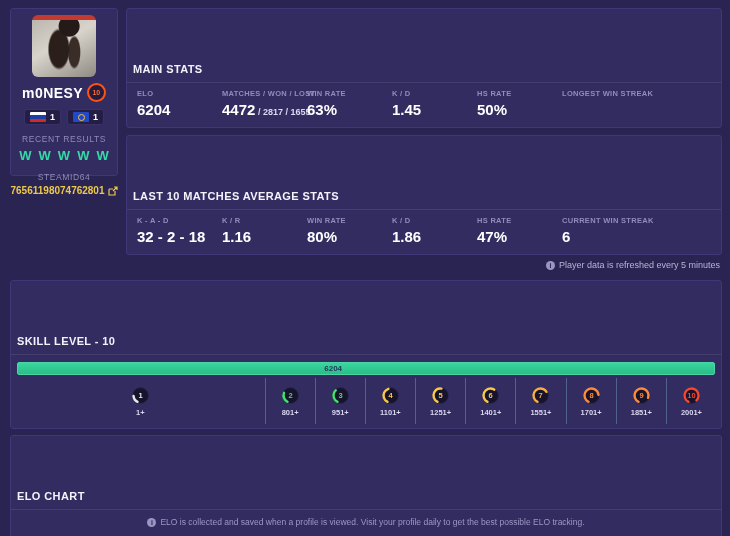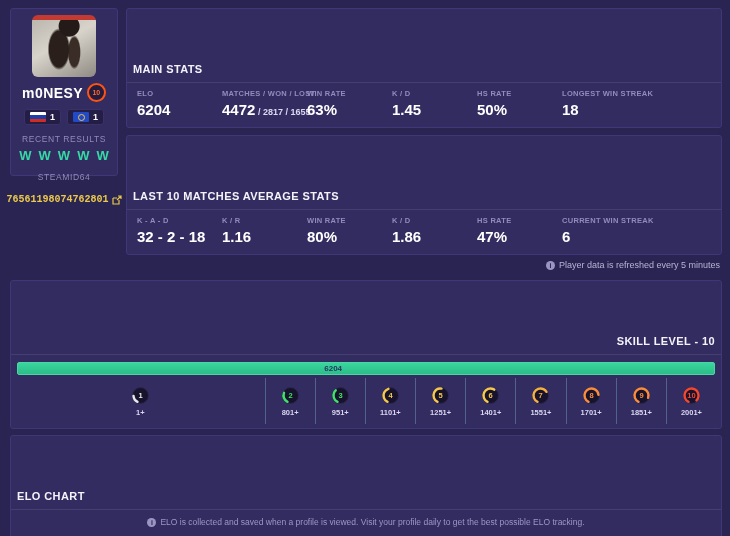--- a/index.html
+++ b/index.html
@@ -26,34 +26,34 @@
   .flags{display:flex;gap:6px;margin-top:7px;}
   .chip{display:flex;align-items:center;gap:4px;background:#241e46;border:1px solid #3a3266;
         border-radius:3px;padding:2px 5px;font-size:9px;font-weight:bold;color:#fff;}
   .flag{width:16px;height:10px;border-radius:1px;display:inline-flex;align-items:center;justify-content:center;}
   .flag-ru{background:linear-gradient(to bottom,#ffffff 33%,#1c3fa8 33% 66%,#d52b1e 66%);}
   .flag-eu{background:#2149c8;}
   .eu-ring{width:5px;height:5px;border:1px solid #f5c63d;border-radius:50%;}
   .muted-label{font-size:8.5px;letter-spacing:.6px;color:#918bba;margin-top:9px;}
   .wins{display:flex;gap:7px;margin-top:4px;}
   .wins span{color:#35d9a5;font-size:13px;font-weight:bold;}
-  .steamid{display:flex;align-items:flex-end;gap:3px;margin-top:12px;cursor:pointer;font-family:Liberation Mono, monospace;}
+  .steamid{display:flex;align-items:flex-end;gap:3px;margin-top:3px;cursor:pointer;}
   .steamid-text{font-size:10px;font-weight:bold;color:#ecc94b;}
   
   .col{flex:1;display:flex;flex-direction:column;gap:7px;}
   .stats-row{display:grid;grid-template-columns:85px 85px 85px 85px 85px 1fr;padding:6px 10px 9px;}
   .stat-label{font-size:7.5px;letter-spacing:.3px;color:#928cbb;font-weight:bold;white-space:nowrap;}
   .stat-value{font-size:15px;font-weight:bold;margin-top:3px;white-space:nowrap;}
   .suffix{font-size:9px;font-weight:bold;color:#dcd8ef;}
   .note{display:flex;justify-content:flex-end;align-items:center;gap:4px;
         font-size:9px;color:#b9b4d6;padding-right:2px;margin-top:-2px;text-align:right;}
   .info-icon{width:9px;height:9px;border-radius:50%;background:#9b95c2;color:#2b2454;
              font-size:7px;font-weight:bold;display:inline-flex;align-items:center;justify-content:center;flex:none;}
   
-  .skill-card{margin:10px 8px 0 10px;text-align:right;}
+  .skill-card{margin:10px 8px 0 10px;}
   .skill-body{padding:5px 5px 4px;}
   .skill-bar{position:relative;height:11px;border-radius:2px;margin:2px 1px 0;
              background:linear-gradient(#3ad69f,#2bbd87);border:1px solid #49d6a4;}
   .bar-label{position:absolute;left:44%;top:1px;font-size:8px;font-weight:bold;color:#273663;}
   .levels{display:flex;margin-top:3px;height:46px;}
   .seg{flex:1;display:flex;flex-direction:column;align-items:center;justify-content:center;gap:3px;
        border-left:1px solid rgba(115,165,195,.45);}
   .seg:first-child{flex:none;width:35.5%;border-left:none;}
   .threshold{font-size:7.5px;font-weight:bold;color:#d9d5f0;}
   
@@ -126,21 +126,20 @@
             <div class="stat">
               <div class="stat-label">K / D</div>
               <div class="stat-value">1.45</div>
             </div>
             <div class="stat">
               <div class="stat-label">HS RATE</div>
               <div class="stat-value">50%</div>
             </div>
             <div class="stat">
               <div class="stat-label">LONGEST WIN STREAK</div>
-              <div class="stat-value">18</div>
             </div>
           </div>
       </div>
       <div class="card">
         <div class="card-head">
           <span class="card-title">LAST 10 MATCHES AVERAGE STATS</span>
         </div>
         <div class="stats-row" id="last10-stats-row">
             <div class="stat">
               <div class="stat-label">K - A - D</div>

